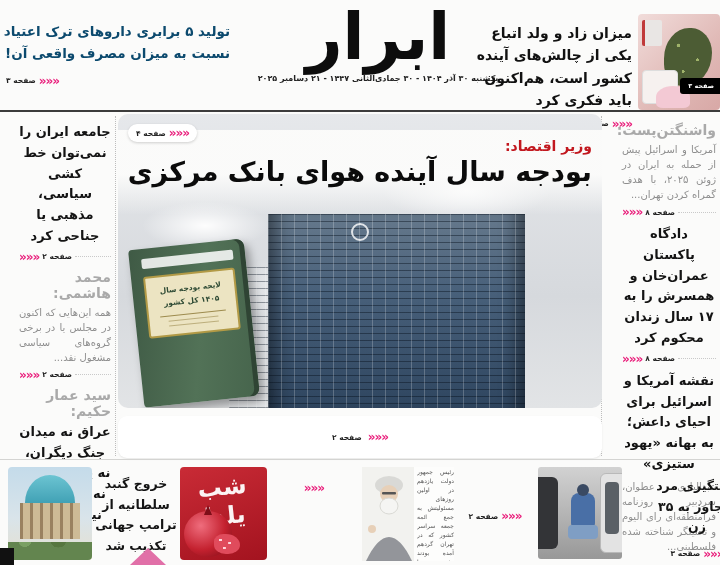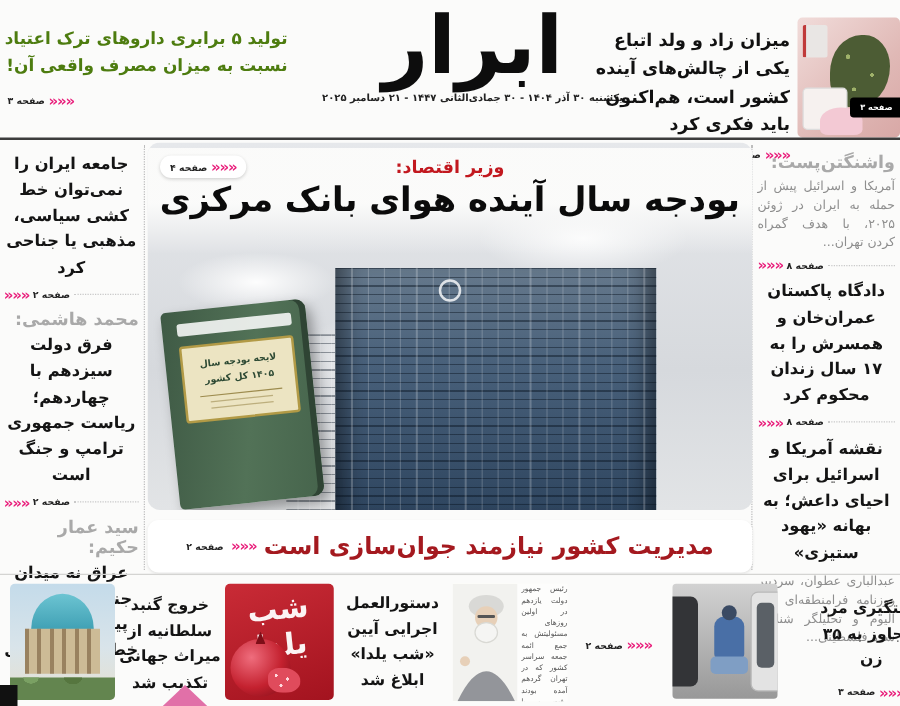--- a/index.html
+++ b/index.html
@@ -21,21 +21,21 @@
   .kicker:empty { display:none; }
   .excerpt { font-size:10px; color:#8e8e8e; line-height:1.5; margin-top:4px; text-align:justify; }
 
   
   .masthead { position:absolute; left:228px; top:2px; width:300px; text-align:center; }
   .masthead-title { font-size:64px; font-weight:900; color:#0d0d0d; line-height:1.1; letter-spacing:-2px; }
   .masthead-issue { font-size:8px; font-weight:bold; color:#222; margin-top:2px; }
   .masthead-date  { font-size:8px; font-weight:bold; color:#222; margin-top:2px; }
 
   .tl-art { position:absolute; left:2px; top:20px; width:232px; }
-  .tl-art h2 { font-size:13.5px; font-weight:bold; color:#4d7c0f; line-height:1.65; text-align:right; padding-right:4px; }
+  .tl-art h2 { font-size:13.5px; font-weight:bold; color:#0c4a6e; line-height:1.65; text-align:right; padding-right:4px; }
   .tl-art .ind-left { margin-top:5px; padding-left:4px; }
 
   .tr-art { position:absolute; right:0; top:14px; width:250px; display:flex; gap:6px; }
   .tr-text { flex:1; text-align:right; padding-top:8px; }
   .tr-text h2 { font-size:14px; font-weight:bold; color:#111; line-height:1.6; }
   .tr-text .ind { margin-top:6px; }
   .photo-baby { width:82px; height:96px; border-radius:4px; position:relative; overflow:hidden;
     background:linear-gradient(135deg,#f1dcda,#e0b9b6 60%,#d8a8a6); flex:0 0 82px; }
   .scarf { position:absolute; right:8px; top:14px; width:48px; height:58px; border-radius:55% 45% 60% 40%;
     background:radial-gradient(6px 6px at 30% 30%, #9fb26a 30%, transparent 32%),
@@ -46,21 +46,21 @@
   .baby-blanket { position:absolute; right:30px; bottom:2px; width:34px; height:22px; background:#f3c9d4; border-radius:50% 50% 20% 20%; }
   .badge { position:absolute; right:0; top:64px; background:#000; color:#fff; font-size:6.5px; font-weight:bold; padding:4px 6px 4px 8px; border-radius:3px 0 0 3px; }
 
   .header-rule { position:absolute; left:0; right:0; top:110px; height:2px; background:#3c3c3c; }
 
   
   .vsep { position:absolute; top:116px; height:340px; border-left:1px dotted #bdbdbd; }
   .col { position:absolute; top:118px; width:112px; }
   .col-l { left:1px; }
   .col-r { right:2px; width:114px; }
-  .col article { padding:4px 2px 2px; }
+  .col article { padding:4px 2px 2px;margin-left:16px; }
   .col h3 { font-size:13px; font-weight:bold; color:#141414; line-height:1.6; text-align:center; }
   .col .indrow { margin-top:4px; }
 
   
   .lead-card { position:absolute; left:118px; top:114px; width:484px; height:344px; }
   .lead-photo { position:relative; width:100%; height:294px; border-radius:10px; overflow:hidden;
     background:radial-gradient(90px 34px at 18% 38%, rgba(255,255,255,.95), transparent 70%),
                radial-gradient(120px 44px at 72% 26%, rgba(255,255,255,.9), transparent 70%),
                radial-gradient(150px 60px at 45% 60%, rgba(255,255,255,.85), transparent 72%),
                linear-gradient(180deg,#e6e8eb,#d6d9dd 62%,#e2e4e6); }
@@ -76,21 +76,21 @@
   .emblem { position:absolute; left:50%; top:37%; width:18px; height:18px; border:2px solid rgba(255,255,255,.8); border-radius:50%; transform:translateX(-50%); z-index:2; }
   .book { position:absolute; left:18px; bottom:6px; width:116px; height:158px; transform:rotate(-6deg);
     background:linear-gradient(100deg,#3f5a45,#527257 55%,#46644c); border-radius:4px 8px 8px 4px;
     box-shadow:4px 6px 10px rgba(0,0,0,.35), inset -5px 0 0 #2f4434; z-index:3; padding:10px 12px; }
   .book-top { height:10px; background:rgba(255,255,255,.85); border-radius:2px; margin-bottom:8px; }
   .book-label { background:#ece4c2; border:2px solid #b29a46; border-radius:3px; padding:8px 5px; text-align:center; }
   .book-title { font-size:7.5px; font-weight:bold; color:#2e4a34; line-height:1.7; }
   .book-line { height:1px; background:#9d8b4e; margin:5px 6px 0; }
   .book-line.short { margin:4px 14px 0; opacity:.6; }
 
-  .lead-overlay { position:absolute; left:0; right:0; top:4px; padding:8px 10px 26px; text-align:center;
+  .lead-overlay { position:absolute; left:0; right:0; top:16px; padding:8px 10px 26px; 
     background:linear-gradient(180deg, rgba(251,251,250,.98) 52%, rgba(251,251,250,0)); }
   .lead-kicker { font-size:14px; font-weight:bold; color:#c2181f; }
   .lead-headline { font-size:27px; font-weight:900; color:#0b0b0b; line-height:1.25; margin-top:1px; white-space:nowrap; }
   .lead-pill { position:absolute; left:10px; top:10px; background:#fff; border-radius:10px; padding:3px 8px; box-shadow:0 1px 3px rgba(0,0,0,.18); }
 
   .lead-subband { margin-top:8px; height:42px; background:#fff; border-radius:9px; box-shadow:0 1px 2px rgba(0,0,0,.08);
     display:flex; align-items:center; justify-content:center; gap:6px; }
   .sub-headline { font-size:19px; font-weight:900; color:#a4191f; }
 
   
@@ -184,21 +184,21 @@
 
       <h3>جامعه ایران را نمی‌توان خط کشی سیاسی، مذهبی یا جناحی کرد</h3>
       <div class="indrow">
         <span class="dots"></span>
         <span class="pg">صفحه ۲</span>
         <span class="chev"></span>
       </div>
     </article>
     <article>
       <div class="kicker">محمد هاشمی:</div>
-      <h3>فرق دولت سیزدهم با چهاردهم؛ ریاست جمهوری ترامپ و جنگ است</h3>
+      <p class="excerpt">همه این‌هایی که اکنون در مجلس یا در برخی گروه‌های سیاسی مشغول نقد...</p>
       <div class="indrow">
         <span class="dots"></span>
         <span class="pg">صفحه ۲</span>
         <span class="chev"></span>
       </div>
     </article>
     <article>
       <div class="kicker">سید عمار حکیم:</div>
       <h3>عراق نه میدان جنگ دیگران، نه پیام‌رسان و نه خط تماس نیابتی است</h3>
 
@@ -249,48 +249,46 @@
       <div class="lead-overlay">
         <div class="lead-kicker">وزیر اقتصاد:</div>
         <div class="lead-headline">بودجه سال آینده هوای بانک مرکزی را دارد</div>
       </div>
       <span class="ind lead-pill">
         <span class="chev"></span>
         <span class="pg">صفحه ۴</span>
       </span>
     </div>
     <div class="lead-subband">
-      <span class="sub-headline">مدیریت کشور نیازمند جوان‌سازی است</span>
       <span class="chev"></span>
       <span class="pg">صفحه ۲</span>
     </div>
   </div>
 
   <div class="bottom-rule"></div>
   <div class="strip">
 
     <div class="photo-dome">
       <div class="dome-cap"></div>
       <div class="dome-drum"></div>
       <div class="dome-trees"></div>
     </div>
     <div class="headline-block" style="left:94px; top:12px; width:84px;">
-      <h3>خروج گنبد سلطانیه از میراث جهانی تکذیب شد</h3>
+      <h3>خروج گنبد سلطانیه از ترامپ جهانی تکذیب شد</h3>
       <div class="ind-center">
         
       </div>
     </div>
 
     <div class="banner-yalda">
       <div class="yalda-calligraphy">شب یلدا</div>
       <div class="pom"></div>
       <div class="pom-seeds"></div>
     </div>
     <div class="headline-block" style="left:268px; top:10px; width:92px;">
-      <h3>دستورالعمل اجرایی آیین «شب یلدا» ابلاغ شد</h3>
       <div class="ind-center">
         <span class="ind">
           <span class="chev"></span>
 
         </span>
       </div>
     </div>
 
     <div class="quote-block">
       <p class="quote-text">رئیس جمهور دولت یازدهم در اولین روزهای مسئولیتش به جمع ائمه جمعه سراسر کشور که در تهران گردهم آمده بودند رفت و با افتخار گفت ما برای انتصاب استانداران و فرمانداران بدون مشورت و کسب نظر از ائمه جمعه و نمایندگان مجلس اقدام نخواهیم کرد.</p>

